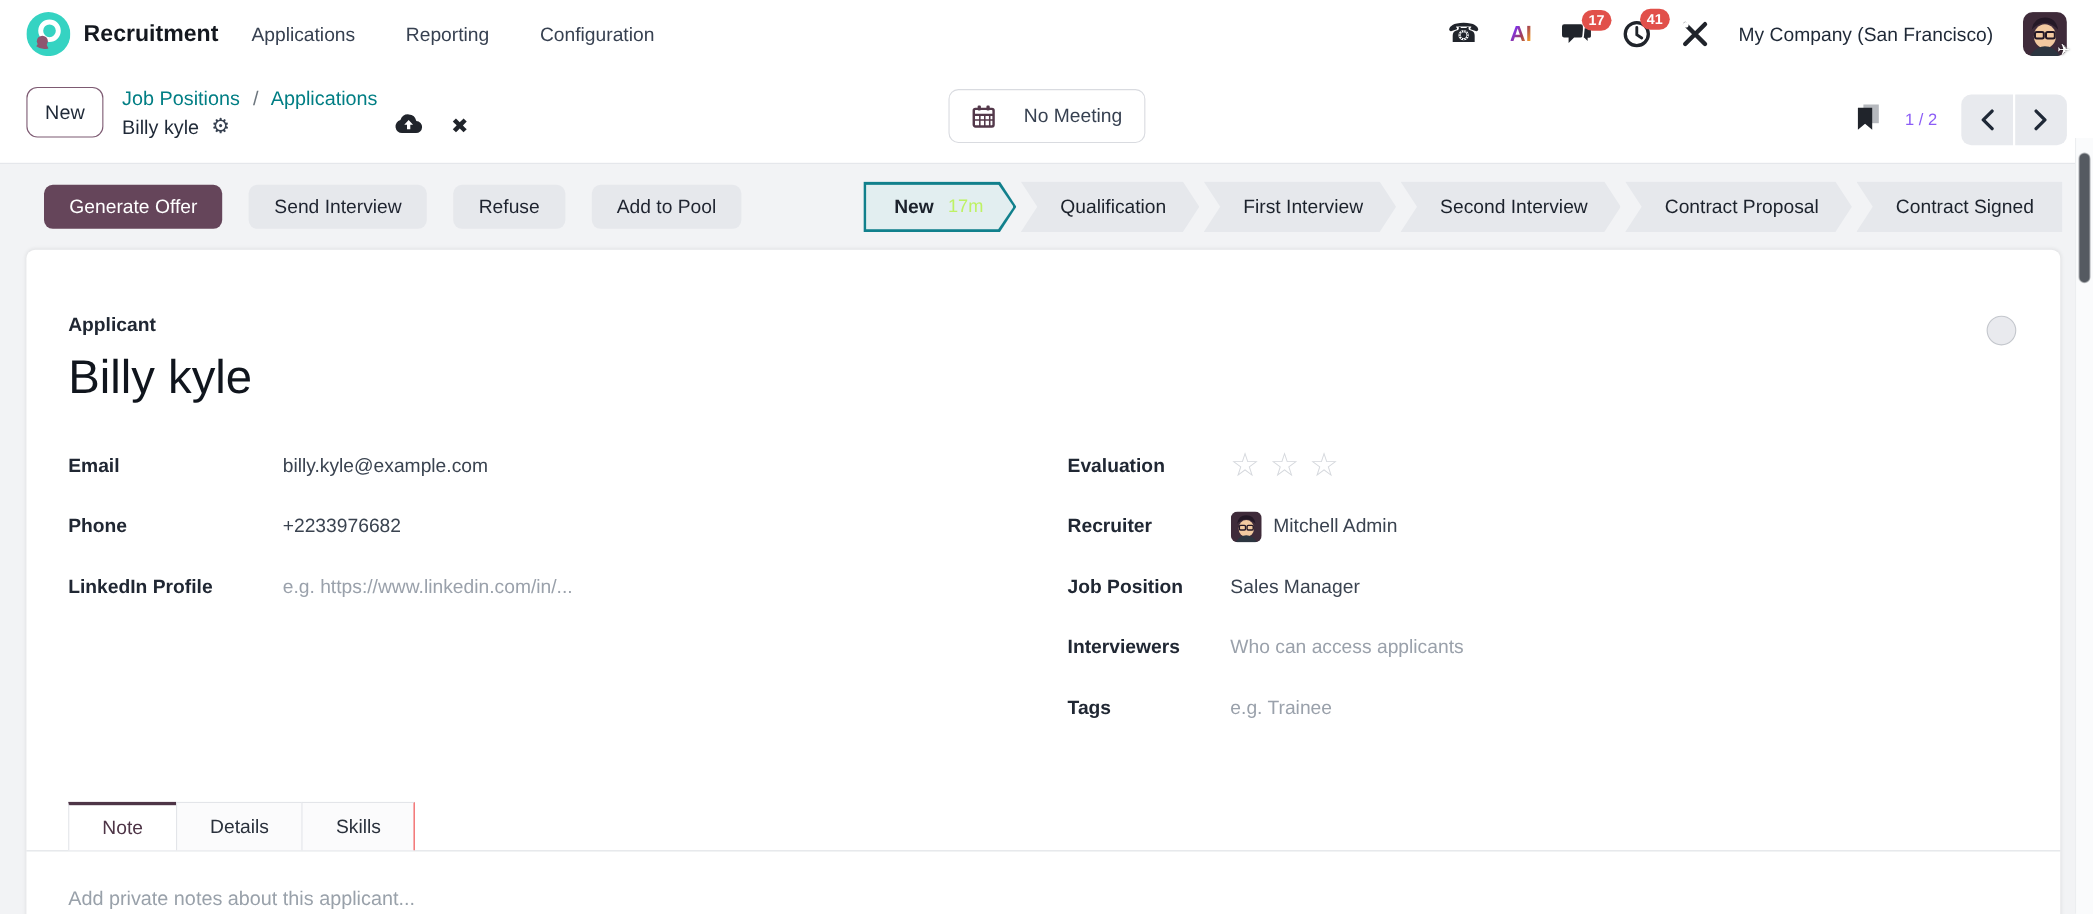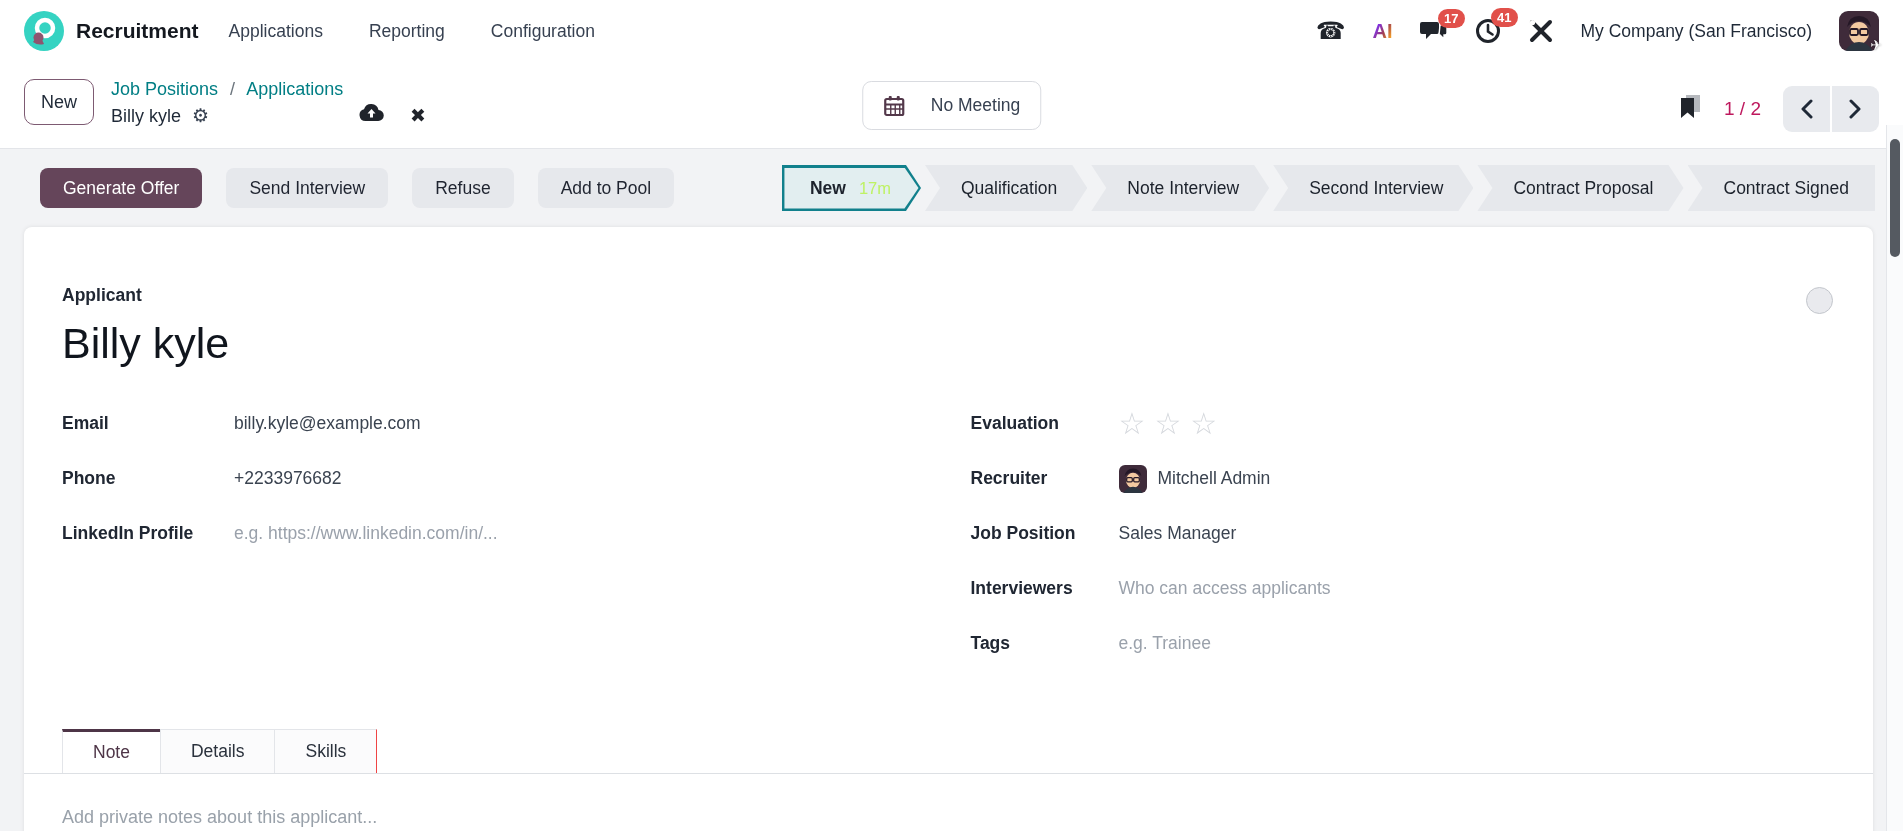--- a/index.html
+++ b/index.html
@@ -39,21 +39,21 @@
   .bc-sep { color:#6c757d; margin:0 7px; }
   .bc-line2 { display:flex; align-items:center; font-size:18px; color:#1f2937; line-height:28px; }
   .gear { font-size:19px; color:#374151; margin-left:11px; cursor:pointer; }
   .save-ic { margin-left:150px; cursor:pointer; }
   .discard-ic { margin-left:26px; font-size:19px; color:#20242b; cursor:pointer; font-style:normal; }
   .meeting-btn { position:absolute; left:50%; transform:translateX(-50%); top:19px;
     display:flex; align-items:center; gap:26px; border:1px solid #d9dbe0; border-radius:9px;
     background:#fff; padding:0 20px; height:49px; font-size:17.5px; color:#374151;
     cursor:pointer; font-family:inherit; }
   .cp-right { margin-left:auto; display:flex; align-items:center; gap:22px; margin-top:10px; }
-  .pager-val { font-size:19px; color:#be185d; }
+  .pager-val { font-size:15px; color:#8b5cf6; }
   .pgbtns { display:flex; gap:2px; }
   .pgbtn { width:47px; height:46px; background:#e8eaee; border:none; display:flex;
     align-items:center; justify-content:center; cursor:pointer; }
   .pgbtn.prev { border-radius:9px 0 0 9px; }
   .pgbtn.next { border-radius:0 9px 9px 0; }
   
   .action-row { display:flex; align-items:center; padding:16px 28px 16px 40px; }
   .abtn { height:40px; padding:0 23px; border-radius:8px; font-size:17.5px; border:none;
     background:#e6e8ec; color:#1f2430; margin-right:24px; cursor:pointer; font-family:inherit; white-space:nowrap; }
   .abtn.primary { background:#65455a; color:#fff; }
@@ -71,21 +71,21 @@
   .stage-duration { font-weight:400; color:#bef264; font-size:16.5px; margin-left:13px; }
   
   .card { margin:0 30px 0 24px; background:#fff; border-radius:8px 8px 0 0;
     box-shadow:0 0 4px rgba(0,0,0,.09); height:612px; padding:0 38px; position:relative; }
   .applicant-label { padding-top:58px; font-size:17.5px; font-weight:700; color:#202733; }
   .kanban-circle { position:absolute; top:60px; right:40px; width:27px; height:27px;
     border-radius:50%; background:#e9eaee; border:1px solid #c3c6cc; cursor:pointer; }
   .name { font-size:43px; color:#10151d; margin-top:13px; font-weight:400; line-height:1.15; }
   .fields { display:grid; grid-template-columns:1fr 1fr; column-gap:44px; margin-top:28px; }
   .frow { display:grid; align-items:center; height:55px; }
-  .col-left .frow  { grid-template-columns:172px 1fr; }
+  .col-left .frow  { grid-template-columns:172px 1fr;gap:23px; }
   .col-right .frow { grid-template-columns:148px 1fr; }
   .flabel { font-size:17.5px; font-weight:700; color:#202733; }
   .fvalue { font-size:17.5px; color:#3a4350; }
   .fplaceholder { font-size:17.5px; color:#9aa1ab; }
   .stars { font-size:30px; color:#d5d8dd; letter-spacing:9px; line-height:1; cursor:pointer; }
   .recruiter-cell { display:flex; align-items:center; gap:11px; }
   .recruiter-cell svg { border-radius:6px; }
   
   .tabwrap { margin:58px -38px 0; padding:0 38px; border-bottom:1px solid #dde0e4; display:flex; }
   .tab { height:44px; display:flex; align-items:center; padding:10px 30px; font-size:17.5px;
@@ -225,21 +225,21 @@
   <button class="abtn">Add to Pool</button>
   <div class="stagebar">
     <div class="stage first active">
       <span>New</span>
       <span class="stage-duration">17m</span>
     </div>
     <div class="stage mid">
       <span>Qualification</span>
     </div>
     <div class="stage mid">
-      <span>Note Interview</span>
+      <span>First Interview</span>
     </div>
     <div class="stage mid">
       <span>Second Interview</span>
     </div>
     <div class="stage mid">
       <span>Contract Proposal</span>
     </div>
     <div class="stage last">
       <span>Contract Signed</span>
     </div>

